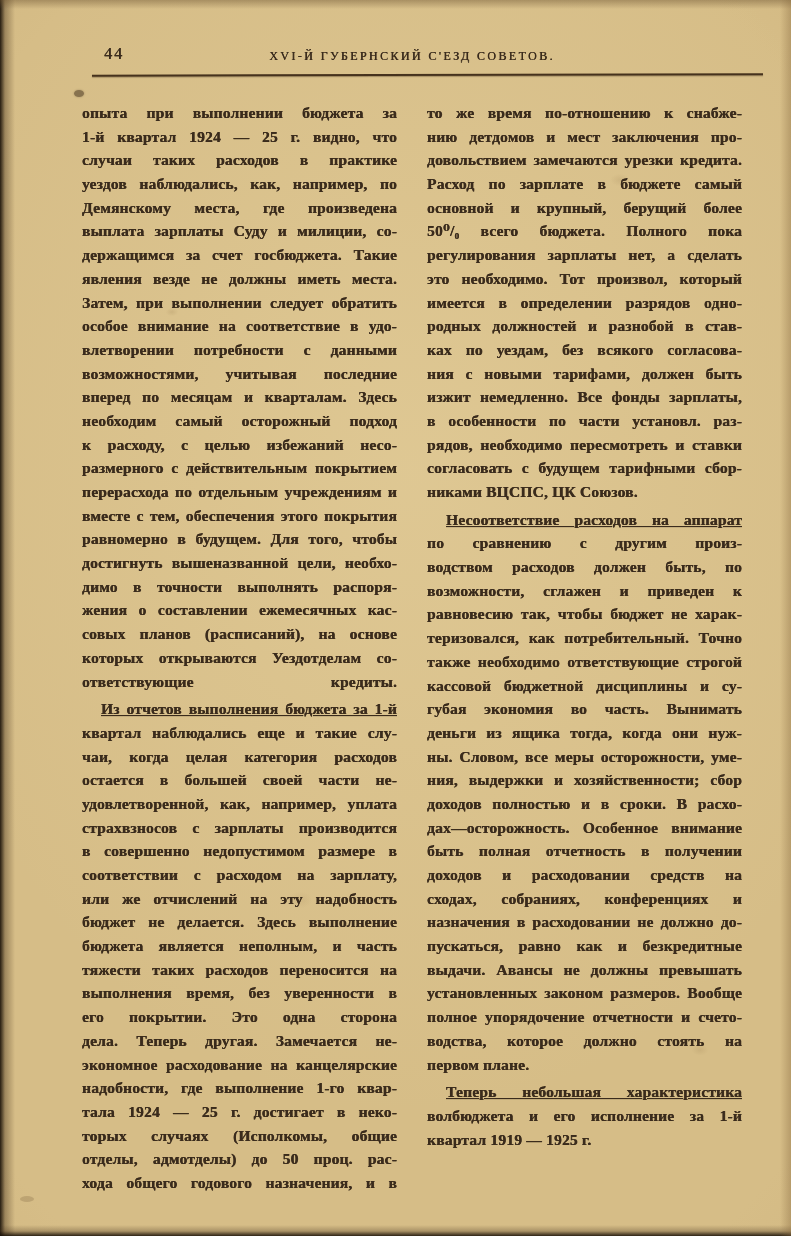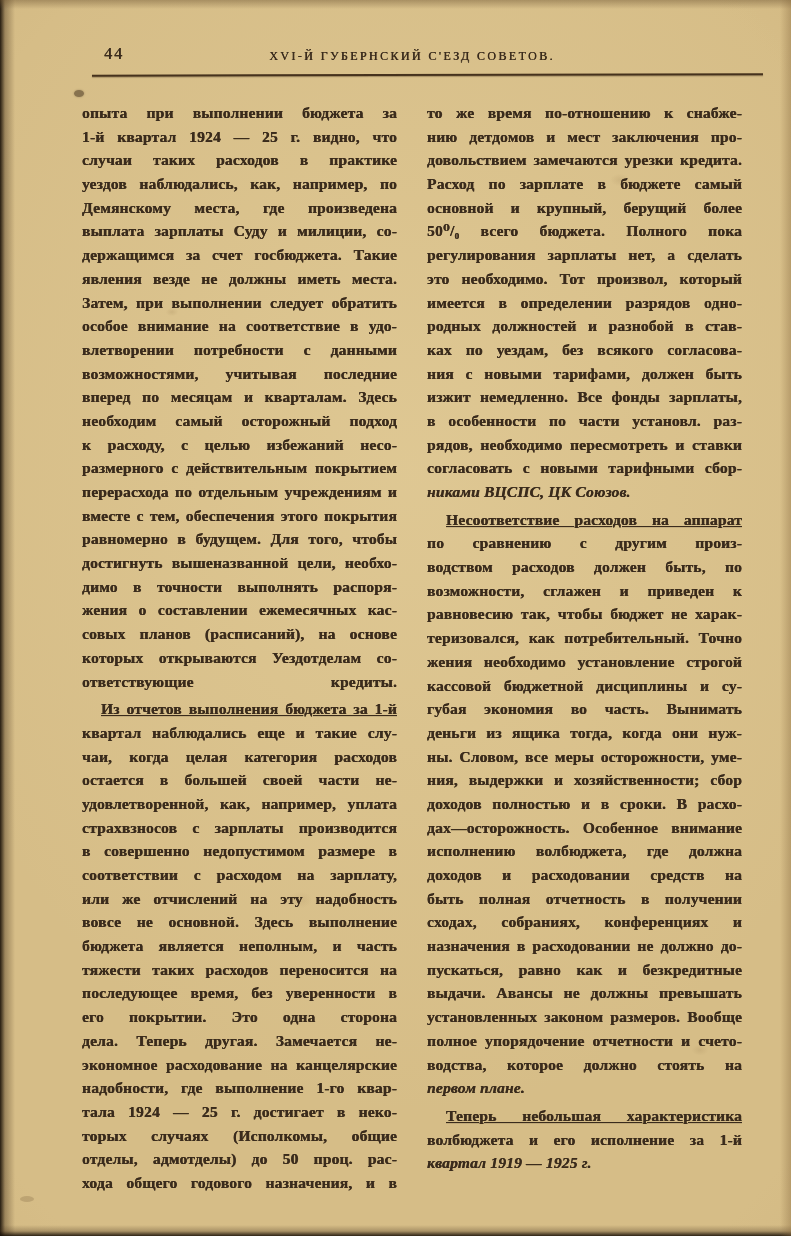--- a/index.html
+++ b/index.html
@@ -46,21 +46,21 @@
     font-size:12px;letter-spacing:2.4px;text-shadow:.4px 0 0 currentColor;}
   .header-rule{position:absolute;left:92px;top:74px;width:671px;height:2px;
     background:var(--rule);box-shadow:0 1px 1px rgba(70,50,29,.35);transform:rotate(-.12deg);}
 
   .columns{position:absolute;left:78px;top:97px;width:668px;display:flex;gap:22px;}
   .column{width:323px;font-size:15.5px;font-weight:700;line-height:23.7px;
     letter-spacing:.2px;color:var(--ink);
     text-shadow:.35px 0 0 rgba(58,43,28,.85), 0 .3px 0 rgba(58,43,28,.45);}
   .paragraph{margin:4px;}
   .line{text-align:justify;text-align-last:justify;height:23.7px;overflow:hidden;white-space:nowrap;}
-  .line.endline{text-align-last:left;font-style:italic;}
+  .line.endline{text-align-last:left;}
   .line.indent{padding-left:19px;text-decoration:underline;}
 </style>
 </head>
 <body>
 
 <div class="page">
 
   <div class="header">
     <span class="page-number">44</span>
     <span class="header-title">XVI-Й ГУБЕРНСКИЙ С'ЕЗД СОВЕТОВ.</span>
@@ -99,24 +99,24 @@
         <div class="paragraph">
           <div class="line indent">Из отчетов выполнения бюджета за 1-й</div>
           <div class="line">квартал наблюдались еще и такие слу-</div>
           <div class="line">чаи, когда целая категория расходов</div>
           <div class="line">остается в большей своей части не-</div>
           <div class="line">удовлетворенной, как, например, уплата</div>
           <div class="line">страхвзносов с зарплаты производится</div>
           <div class="line">в совершенно недопустимом размере в</div>
           <div class="line">соответствии с расходом на зарплату,</div>
           <div class="line">или же отчислений на эту надобность</div>
-          <div class="line">вовсе не основной. Здесь выполнение</div>
+          <div class="line">бюджет не делается. Здесь выполнение</div>
           <div class="line">бюджета является неполным, и часть</div>
           <div class="line">тяжести таких расходов переносится на</div>
-          <div class="line">последующее время, без уверенности в</div>
+          <div class="line">выполнения время, без уверенности в</div>
           <div class="line">его покрытии. Это одна сторона</div>
           <div class="line">дела. Теперь другая. Замечается не-</div>
           <div class="line">экономное расходование на канцелярские</div>
           <div class="line">надобности, где выполнение 1-го квар-</div>
           <div class="line">тала 1924 — 25 г. достигает в неко-</div>
           <div class="line">торых случаях (Исполкомы, общие</div>
           <div class="line">отделы, адмотделы) до 50 проц. рас-</div>
           <div class="line">хода общего годового назначения, и в</div>
         </div>
       </div>
@@ -130,41 +130,40 @@
           <div class="line">50⁰/₀ всего бюджета. Полного пока</div>
           <div class="line">регулирования зарплаты нет, а сделать</div>
           <div class="line">это необходимо. Тот произвол, который</div>
           <div class="line">имеется в определении разрядов одно-</div>
           <div class="line">родных должностей и разнобой в став-</div>
           <div class="line">ках по уездам, без всякого согласова-</div>
           <div class="line">ния с новыми тарифами, должен быть</div>
           <div class="line">изжит немедленно. Все фонды зарплаты,</div>
           <div class="line">в особенности по части установл. раз-</div>
           <div class="line">рядов, необходимо пересмотреть и ставки</div>
-          <div class="line">согласовать с новыми тарифными сбор-</div>
+          <div class="line">согласовать с будущем тарифными сбор-</div>
           <div class="line endline">никами ВЦСПС, ЦК Союзов.</div>
         </div>
         <div class="paragraph">
           <div class="line indent">Несоответствие расходов на аппарат</div>
           <div class="line">по сравнению с другим произ-</div>
           <div class="line">водством расходов должен быть, по</div>
           <div class="line">возможности, сглажен и приведен к</div>
           <div class="line">равновесию так, чтобы бюджет не харак-</div>
           <div class="line">теризовался, как потребительный. Точно</div>
-          <div class="line">жения необходимо установление строгой</div>
+          <div class="line">также необходимо ответствующие строгой</div>
           <div class="line">кассовой бюджетной дисциплины и су-</div>
           <div class="line">губая экономия во часть. Вынимать</div>
           <div class="line">деньги из ящика тогда, когда они нуж-</div>
           <div class="line">ны. Словом, все меры осторожности, уме-</div>
           <div class="line">ния, выдержки и хозяйственности; сбор</div>
           <div class="line">доходов полностью и в сроки. В расхо-</div>
           <div class="line">дах—осторожность. Особенное внимание</div>
-          <div class="line">исполнению волбюджета, где должна</div>
+          <div class="line">быть полная отчетность в получении</div>
           <div class="line">доходов и расходовании средств на</div>
-          <div class="line">быть полная отчетность в получении</div>
           <div class="line">сходах, собраниях, конференциях и</div>
           <div class="line">назначения в расходовании не должно до-</div>
           <div class="line">пускаться, равно как и безкредитные</div>
           <div class="line">выдачи. Авансы не должны превышать</div>
           <div class="line">установленных законом размеров. Вообще</div>
           <div class="line">полное упорядочение отчетности и счето-</div>
           <div class="line">водства, которое должно стоять на</div>
           <div class="line endline">первом плане.</div>
         </div>
         <div class="paragraph">

